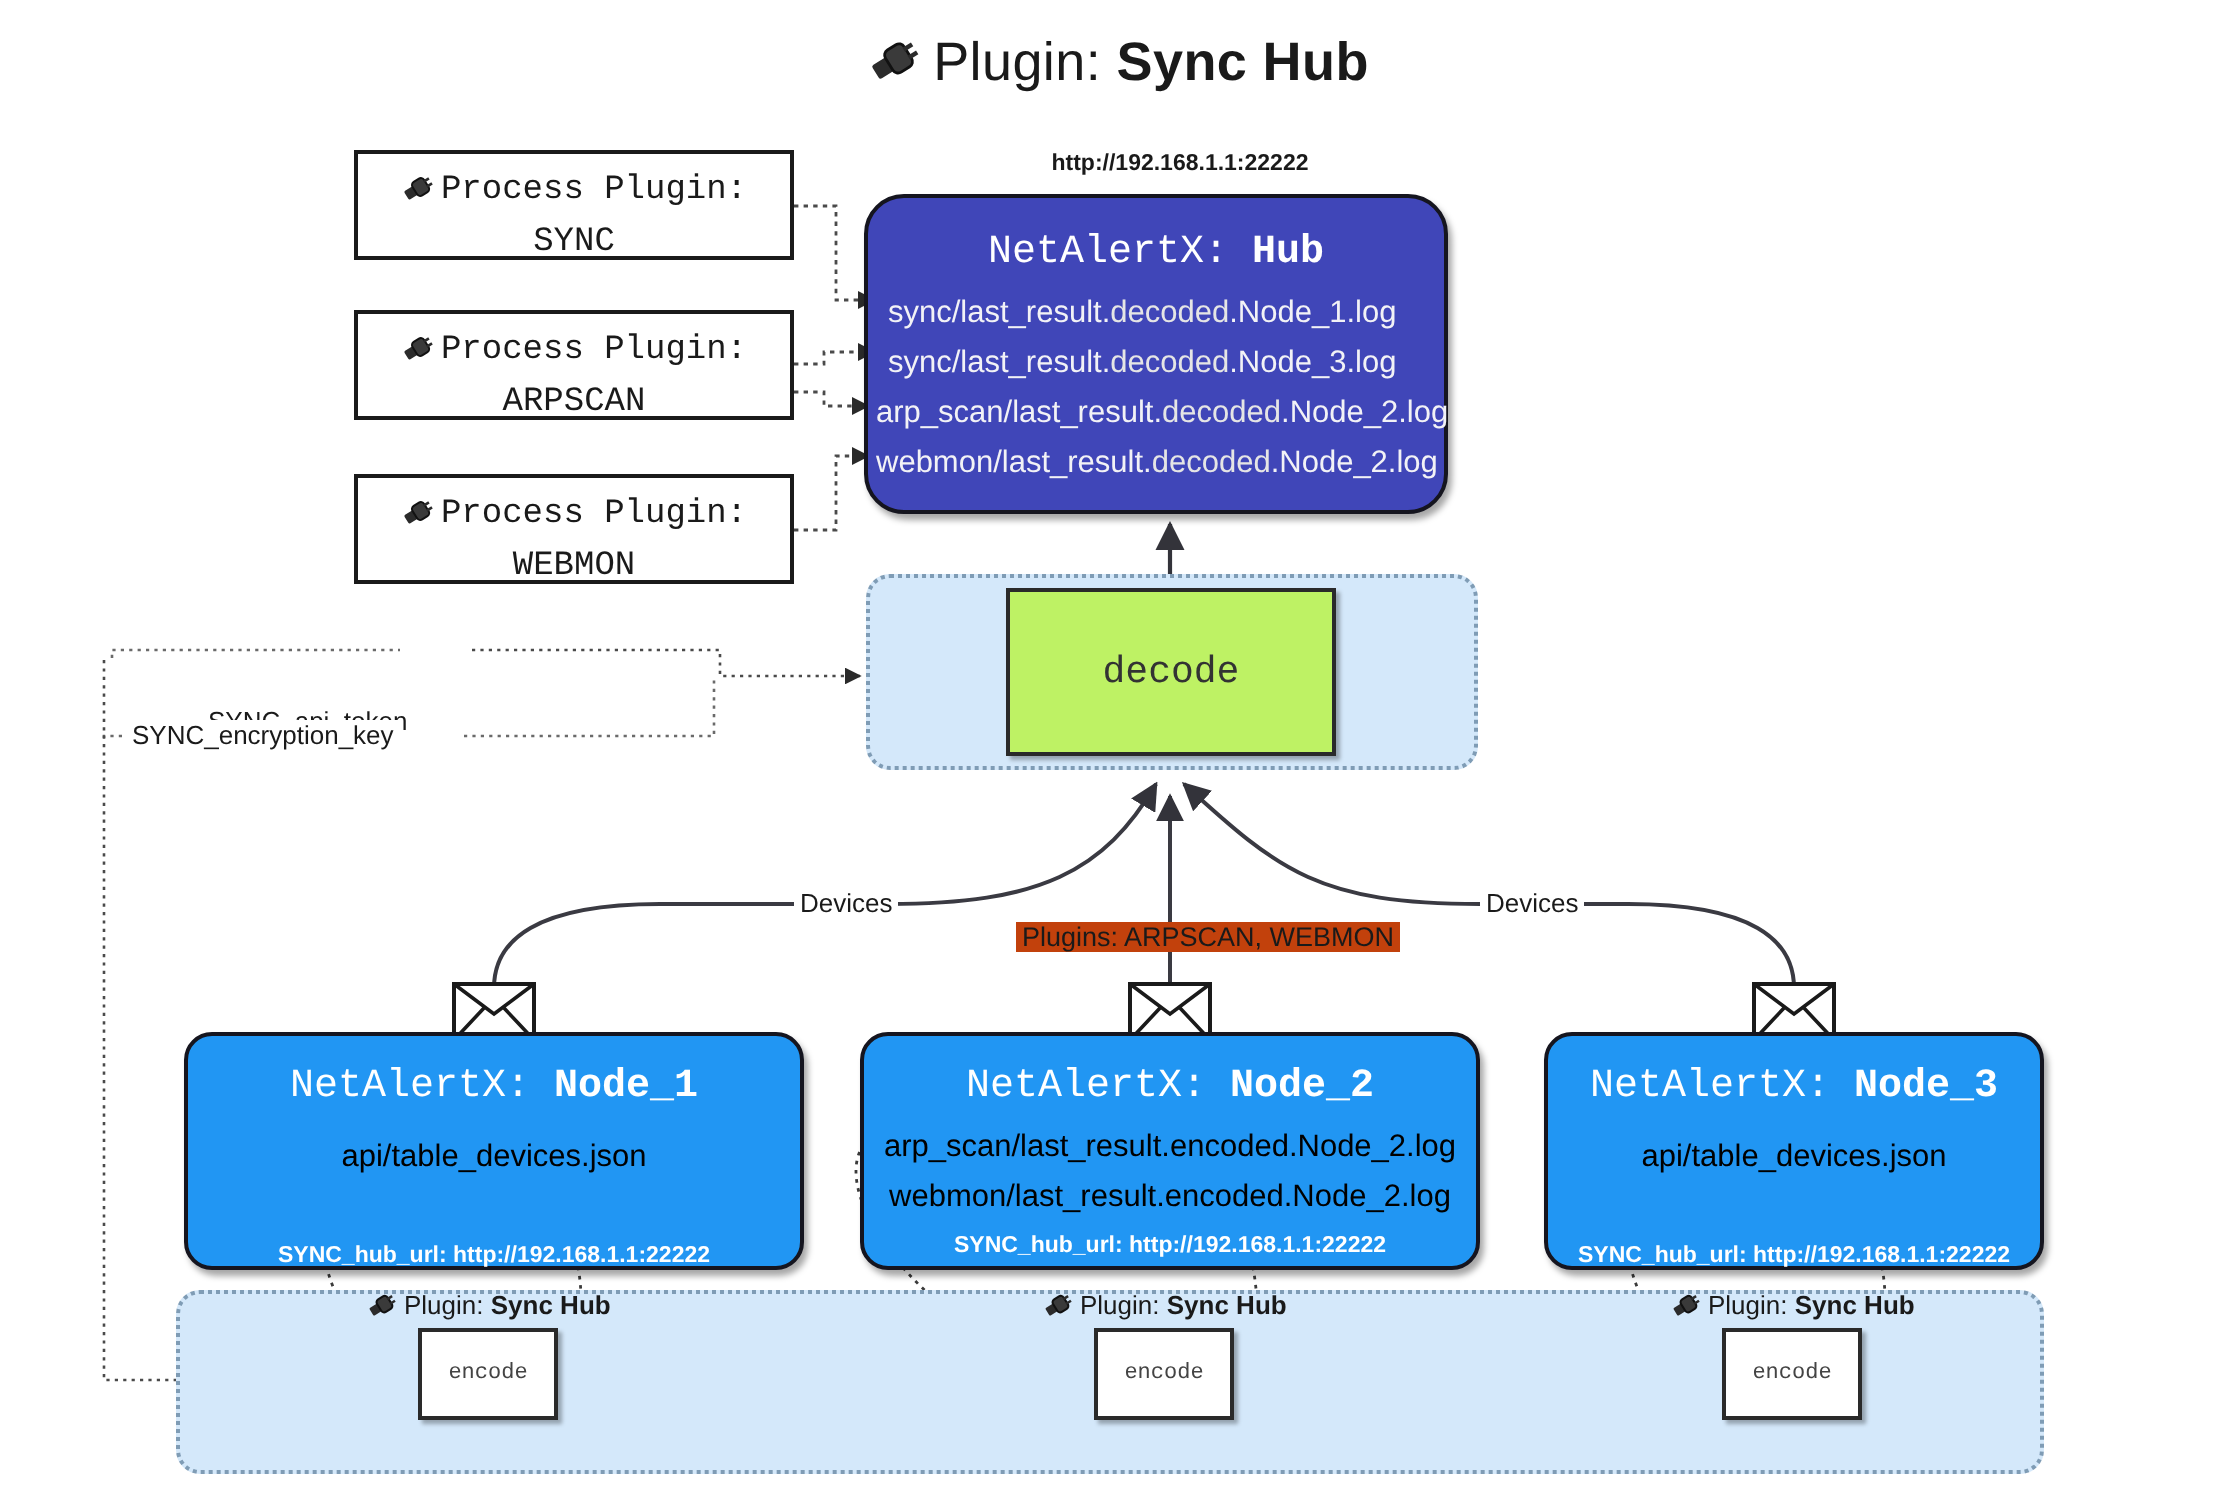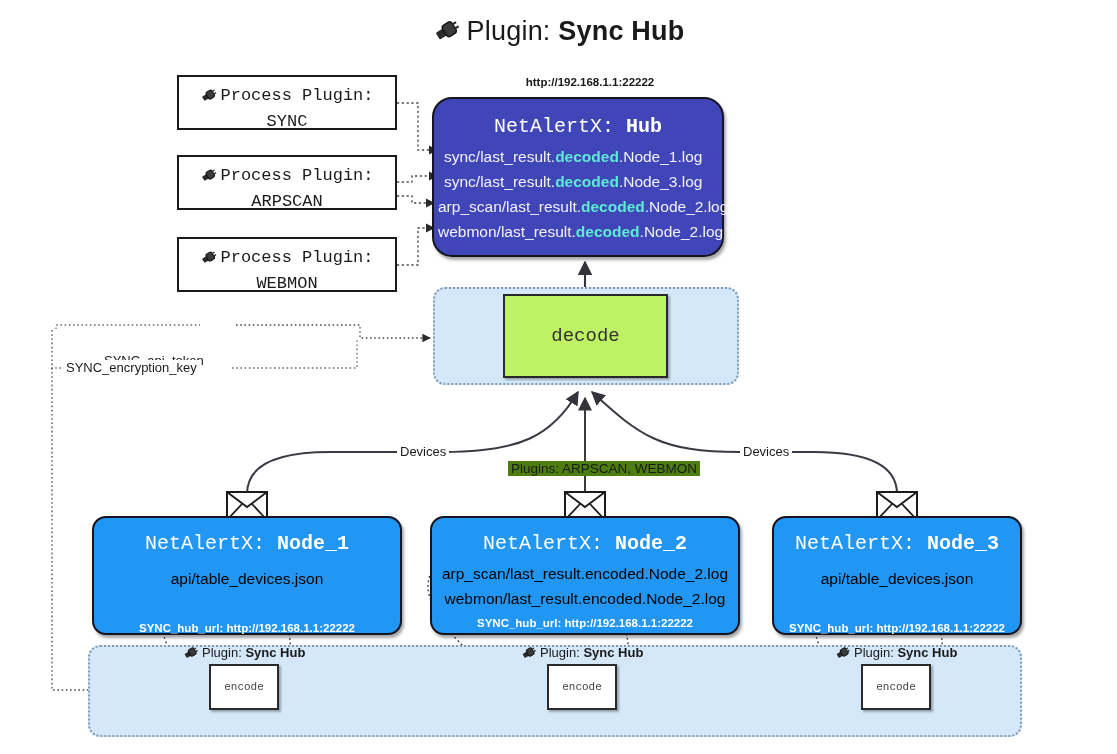--- a/index.html
+++ b/index.html
@@ -23,21 +23,21 @@
 
   
   #huburl{left:430px;top:76px;width:320px;text-align:center;font-size:11.5px;font-weight:600;color:#1a1a1a;}
   #hub{left:432px;top:97px;width:292px;height:160px;border:2.5px solid #15151f;
        border-radius:20px;background:#4046b8;box-sizing:border-box;
        box-shadow:2px 3px 3px rgba(0,0,0,.35);}
   #hub .hubtitle{font-family:"Liberation Mono", monospace;font-size:20px;color:#fff;
                  text-align:center;margin-top:16px;}
   #hub .hubtitle b{font-weight:700;}
   .hubline{color:#f2f2f6;font-size:15.5px;line-height:25px;padding-left:10px;white-space:nowrap;}
-  .hubline b{font-weight:700;color:#5eead4;}
+  .hubline b{font-weight:400;color:#e5e5e5;}
   #hub .grp1{margin-top:6px;}
   #hub .grp2{margin-top:0px;}
 
   
   .lightbox{background:#d4e8fa;border:2px dotted #7f9cb5;border-radius:12px;box-sizing:border-box;}
 
   
   #decodeWrap{left:433px;top:287px;width:306px;height:98px;}
   #decode{left:503px;top:294px;width:165px;height:84px;background:#bef264;border:2px solid #2a2a2a;
           box-sizing:border-box;display:flex;align-items:center;justify-content:center;
@@ -58,21 +58,21 @@
   .encode{background:#fff;border:2px solid #2a2a2a;box-sizing:border-box;width:70px;height:46px;
           display:flex;align-items:center;justify-content:center;
           font-family:"Liberation Mono", monospace;font-size:11px;color:#444;
           box-shadow:2px 2px 2px rgba(0,0,0,.3);}
   .pluglab{font-size:13px;white-space:nowrap;}
   .pluglab .plug{display:inline-block;vertical-align:-3px;margin-right:2px;}
   .pluglab b{font-weight:700;}
 
   
   .edgelab{font-size:13px;color:#1a1a1a;background:#fff;padding:0 3px;white-space:nowrap;}
-  .edgelab2{font-size:13.5px;color:#1a1a1a;background:#4d7c0f;padding:0 3px;white-space:nowrap;}
+  .edgelab2{font-size:13.5px;color:#1a1a1a;background:#c2410c;padding:0 3px;white-space:nowrap;}
 </style>
 </head>
 <body>
 
 <svg class="layer">
   <defs>
     <marker id="arrSolid" viewBox="0 0 10 10" refX="9" refY="5" markerWidth="7" markerHeight="7" orient="auto-start-reverse">
       <path d="M0,0 L10,5 L0,10 z" fill="#33333a"></path>
     </marker>
     <marker id="arrDot" viewBox="0 0 10 10" refX="9" refY="5" markerWidth="6.5" markerHeight="6.5" orient="auto-start-reverse">

